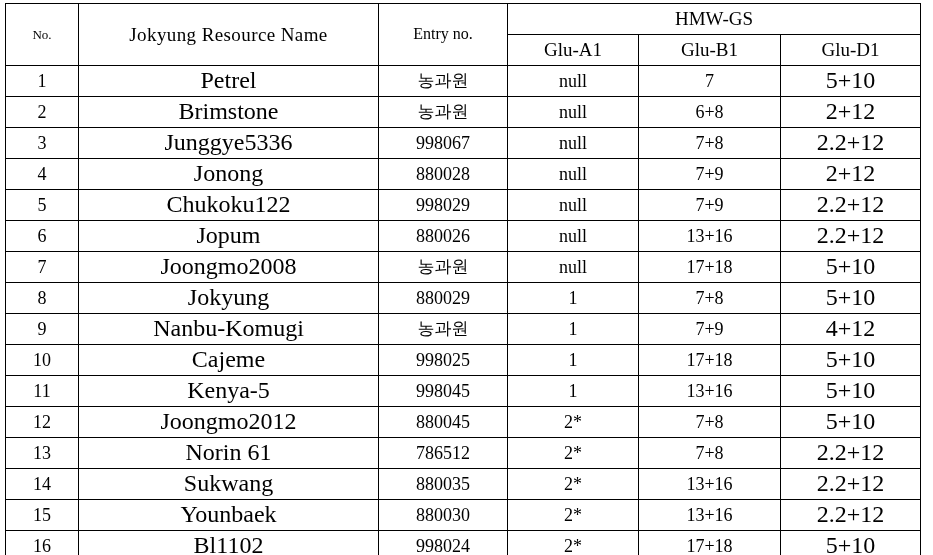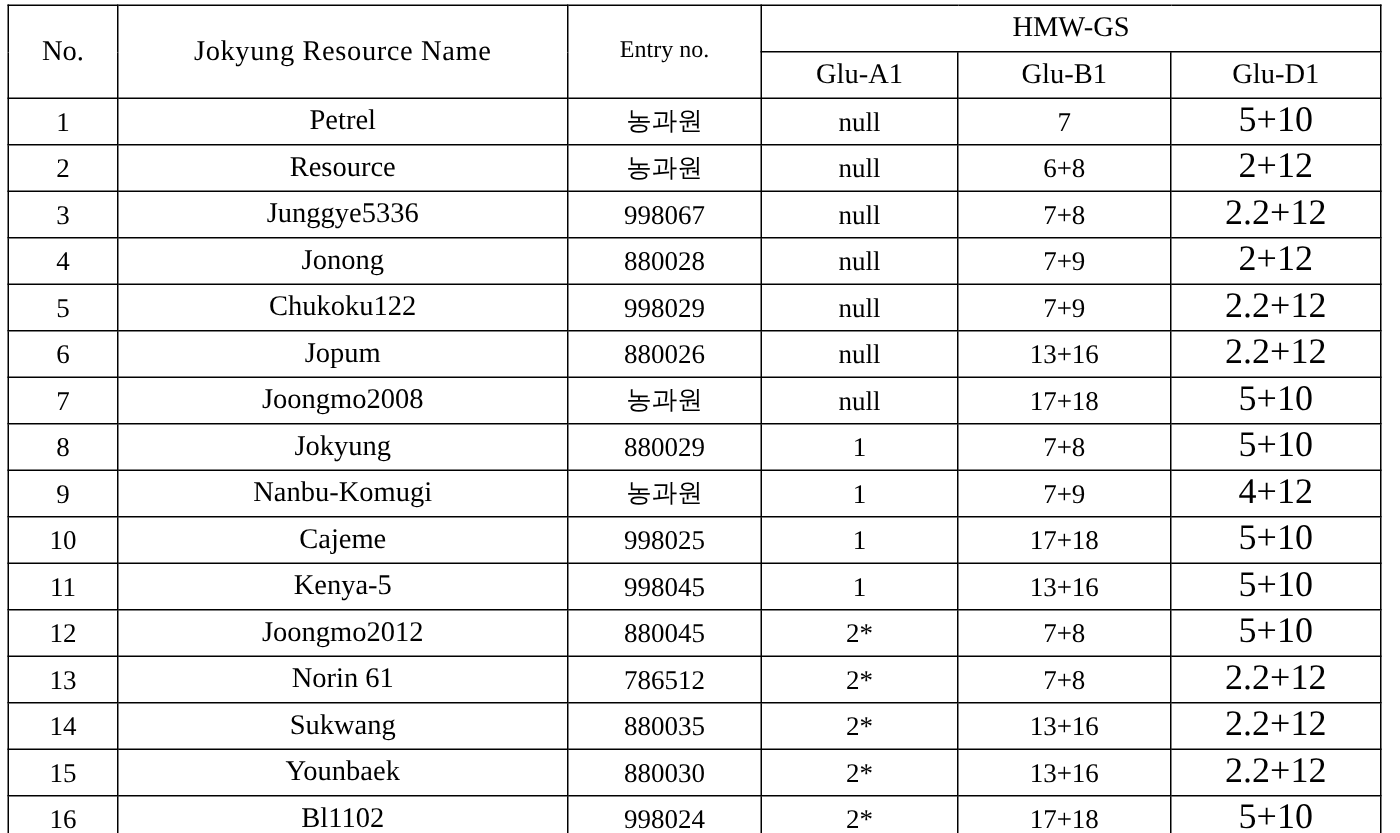--- a/index.html
+++ b/index.html
@@ -45,40 +45,40 @@
   col.c-entry { width: 129px; }
   col.c-a1    { width: 131px; }
   col.c-b1    { width: 142px; }
   col.c-d1    { width: 140px; }
 
   
   thead tr.tier-top th { height: 30px; }
   thead tr.tier-sub th { height: 30px; }
   thead th.span-tall   { height: 60px; }
   th.h-no {
-    font-size: 19px;
+    font-size: 13px;
   }
   th.h-name {
     font-size: 19px;
     letter-spacing: 0.4px;
   }
   th.h-group {
     font-size: 19px;
     margin-top: 17px;
   }
   th.h-sub {
     font-size: 19px;
   }
 
   tbody td {
     height: 30px;
     font-size: 19px;
   }
   td.cell-no    { font-size: 18px; }
-  td.cell-name  { font-size: 19px; }
+  td.cell-name  { font-size: 24px; }
   td.cell-entry { font-size: 18px; }
   td.cell-a1    { font-size: 18px; }
   td.cell-b1    { font-size: 18px; }
   td.cell-d1    { font-size: 24px; }
 
   td.kor {
     font-family: Liberation Sans, sans-serif;
     font-size: 17px;
   }
 </style>
@@ -112,21 +112,21 @@
         <tr>
           <td class="cell-no">1</td>
           <td class="cell-name">Petrel</td>
           <td class="cell-entry kor">농과원</td>
           <td class="cell-a1">null</td>
           <td class="cell-b1">7</td>
           <td class="cell-d1">5+10</td>
         </tr>
         <tr>
           <td class="cell-no">2</td>
-          <td class="cell-name">Resource</td>
+          <td class="cell-name">Brimstone</td>
           <td class="cell-entry kor">농과원</td>
           <td class="cell-a1">null</td>
           <td class="cell-b1">6+8</td>
           <td class="cell-d1">2+12</td>
         </tr>
         <tr>
           <td class="cell-no">3</td>
           <td class="cell-name">Junggye5336</td>
           <td class="cell-entry">998067</td>
           <td class="cell-a1">null</td>

